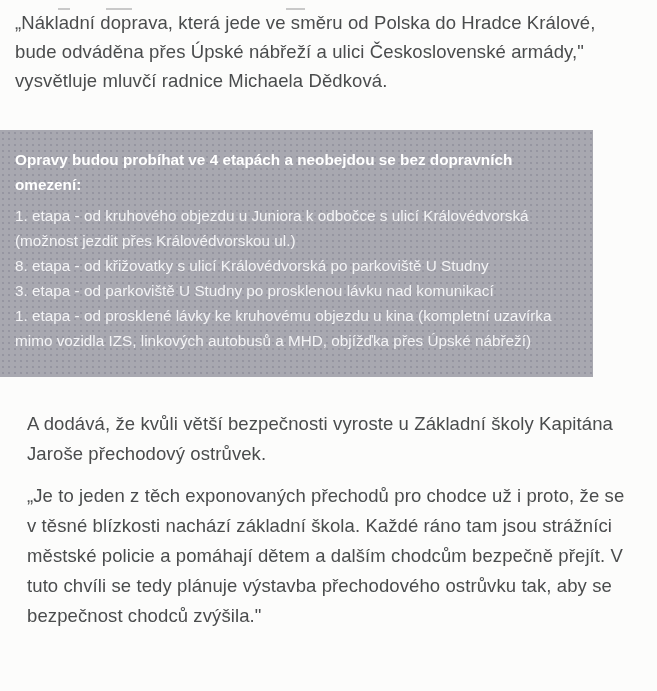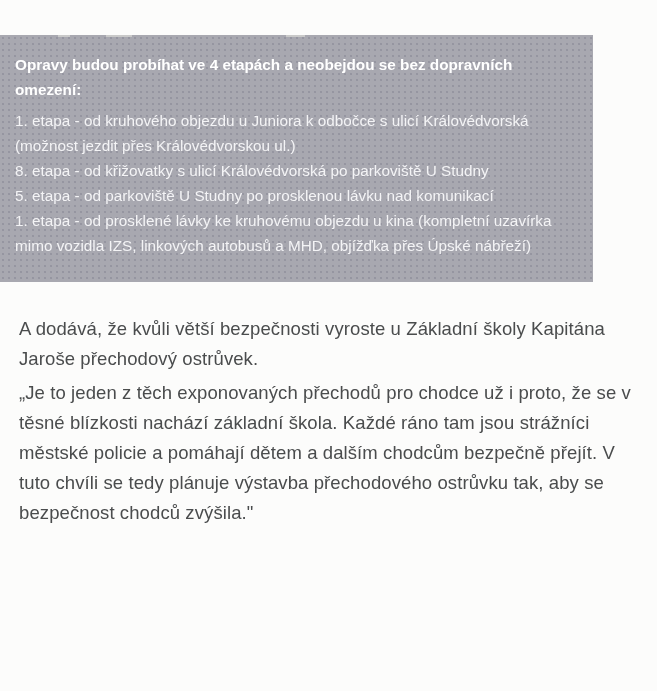--- a/index.html
+++ b/index.html
@@ -62,40 +62,41 @@
   }
   .stage { line-height: 25px; }
   .infobox-note { margin: 17px 0 0 0; }
 
   .bottom {
     margin: 32px 15px 0 15px;
     font-size: 18.5px;
     line-height: 30px;
     letter-spacing: 0.1px;
   }
-  .bottom p { margin: 4px; }
+  .bottom p { margin: 12px; }
 </style>
 </head>
 <body style="background: rgb(252, 252, 251); color: rgb(74, 76, 77);">
 
 <div class="page">
 
   <div class="top-remnant">
     <i></i>
       <i></i>
       <i></i>
   </div>
 
+  <p class="para-main">„Nákladní doprava, která jede ve směru od Polska do Hradce Králové, bude odváděna přes Úpské nábřeží a ulici Československé armády," vysvětluje mluvčí radnice Michaela Dědková.</p>
 
   <section class="infobox" style="background-color: rgb(168, 168, 176); color: rgb(244, 244, 246);">
     <p class="infobox-heading" style="color: rgb(255, 255, 255);">Opravy budou probíhat ve 4 etapách a neobejdou se bez dopravních omezení:</p>
     <div class="stages">
       <div class="stage">1. etapa - od kruhového objezdu u Juniora k odbočce s ulicí Královédvorská (možnost jezdit přes Královédvorskou ul.)</div>
       <div class="stage">8. etapa - od křižovatky s ulicí Královédvorská po parkoviště U Studny</div>
-      <div class="stage">5. etapa - od parkoviště U Studny po prosklenou lávku nad komunikací</div>
+      <div class="stage">3. etapa - od parkoviště U Studny po prosklenou lávku nad komunikací</div>
       <div class="stage">1. etapa - od prosklené lávky ke kruhovému objezdu u kina (kompletní uzavírka mimo vozidla IZS, linkových autobusů a MHD, objížďka přes Úpské nábřeží)</div>
     </div>
   </section>
 
   <div class="bottom">
     <p>A dodává, že kvůli větší bezpečnosti vyroste u Základní školy Kapitána Jaroše přechodový ostrůvek.</p>
     <p>„Je to jeden z těch exponovaných přechodů pro chodce už i proto, že se v těsné blízkosti nachází základní škola. Každé ráno tam jsou strážníci městské policie a pomáhají dětem a dalším chodcům bezpečně přejít. V tuto chvíli se tedy plánuje výstavba přechodového ostrůvku tak, aby se bezpečnost chodců zvýšila."</p>
   </div>
 
 </div>

